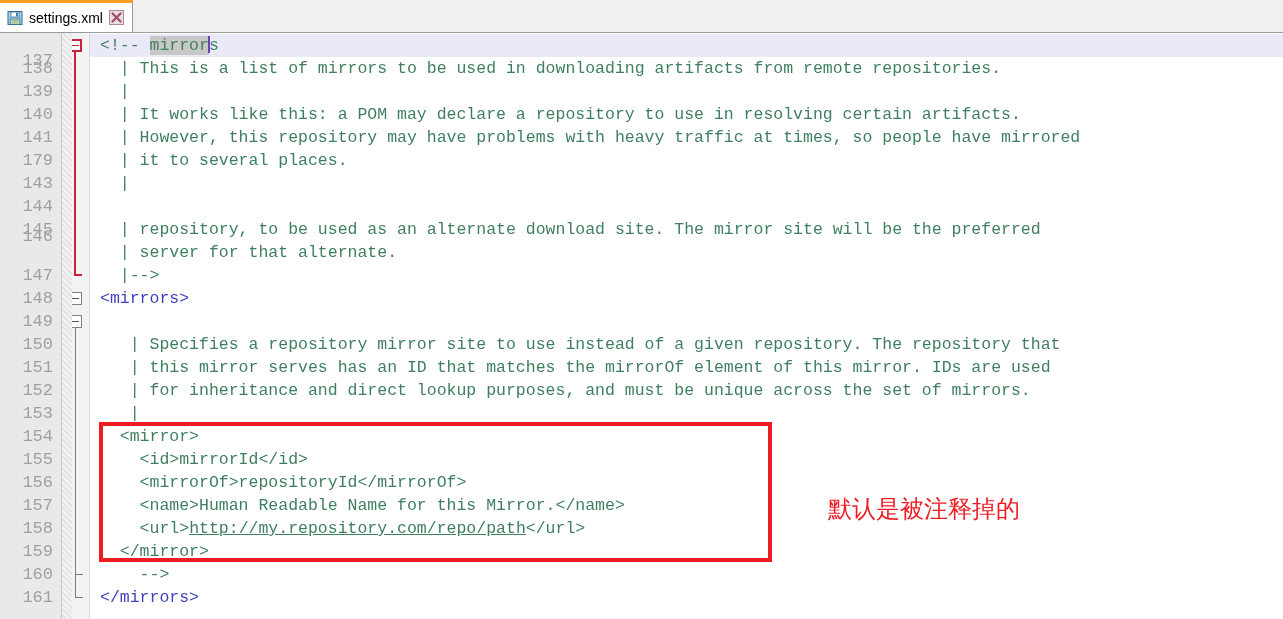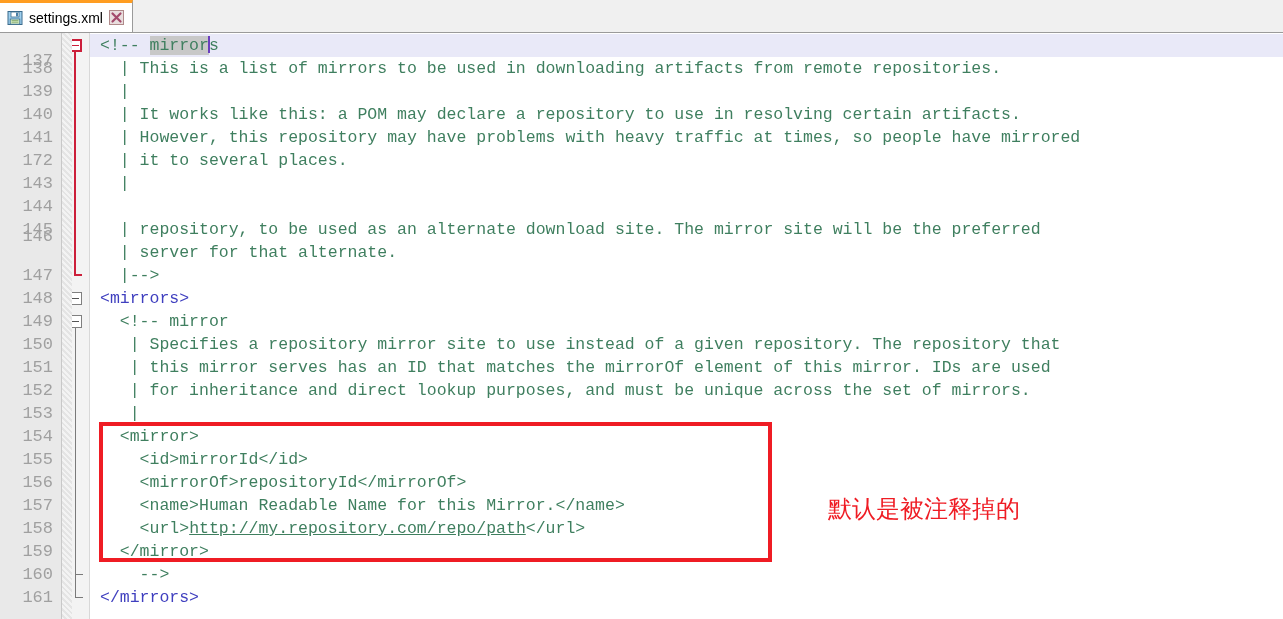--- a/index.html
+++ b/index.html
@@ -162,21 +162,21 @@
   </div>
 
   <div class="editor">
 
     <div class="gutter" id="gutter">
         <div class="gutter-num" style="top: 16px;">137</div>
         <div class="gutter-num" style="top: 24px;">138</div>
         <div class="gutter-num" style="top: 47px;">139</div>
         <div class="gutter-num" style="top: 70px;">140</div>
         <div class="gutter-num" style="top: 93px;">141</div>
-        <div class="gutter-num" style="top: 116px;">172</div>
+        <div class="gutter-num" style="top: 116px;">179</div>
         <div class="gutter-num" style="top: 139px;">143</div>
         <div class="gutter-num" style="top: 162px;">144</div>
         <div class="gutter-num" style="top: 185px;">145</div>
         <div class="gutter-num" style="top: 192px;">146</div>
         <div class="gutter-num" style="top: 231px;">147</div>
         <div class="gutter-num" style="top: 254px;">148</div>
         <div class="gutter-num" style="top: 277px;">149</div>
         <div class="gutter-num" style="top: 300px;">150</div>
         <div class="gutter-num" style="top: 323px;">151</div>
         <div class="gutter-num" style="top: 346px;">152</div>
@@ -210,21 +210,20 @@
         <div class="line" style="top: 24px;"><span class="txt"><span class="cmt">  | This is a list of mirrors to be used in downloading artifacts from remote repositories.</span></span></div>
         <div class="line" style="top: 47px;"><span class="txt"><span class="cmt">  |</span></span></div>
         <div class="line" style="top: 70px;"><span class="txt"><span class="cmt">  | It works like this: a POM may declare a repository to use in resolving certain artifacts.</span></span></div>
         <div class="line" style="top: 93px;"><span class="txt"><span class="cmt">  | However, this repository may have problems with heavy traffic at times, so people have mirrored</span></span></div>
         <div class="line" style="top: 116px;"><span class="txt"><span class="cmt">  | it to several places.</span></span></div>
         <div class="line" style="top: 139px;"><span class="txt"><span class="cmt">  |</span></span></div>
         <div class="line" style="top: 185px;"><span class="txt"><span class="cmt">  | repository, to be used as an alternate download site. The mirror site will be the preferred</span></span></div>
         <div class="line" style="top: 208px;"><span class="txt"><span class="cmt">  | server for that alternate.</span></span></div>
         <div class="line" style="top: 231px;"><span class="txt"><span class="cmt">  |--&gt;</span></span></div>
         <div class="line" style="top: 254px;"><span class="txt"><span class="tag">&lt;mirrors&gt;</span></span></div>
-        <div class="line" style="top: 277px;"><span class="txt"><span class="cmt">  &lt;!-- mirror</span></span></div>
         <div class="line" style="top: 300px;"><span class="txt"><span class="cmt">   | Specifies a repository mirror site to use instead of a given repository. The repository that</span></span></div>
         <div class="line" style="top: 323px;"><span class="txt"><span class="cmt">   | this mirror serves has an ID that matches the mirrorOf element of this mirror. IDs are used</span></span></div>
         <div class="line" style="top: 346px;"><span class="txt"><span class="cmt">   | for inheritance and direct lookup purposes, and must be unique across the set of mirrors.</span></span></div>
         <div class="line" style="top: 369px;"><span class="txt"><span class="cmt">   |</span></span></div>
         <div class="line" style="top: 392px;"><span class="txt"><span class="cmt">  &lt;mirror&gt;</span></span></div>
         <div class="line" style="top: 415px;"><span class="txt"><span class="cmt">    &lt;id&gt;mirrorId&lt;/id&gt;</span></span></div>
         <div class="line" style="top: 438px;"><span class="txt"><span class="cmt">    &lt;mirrorOf&gt;repositoryId&lt;/mirrorOf&gt;</span></span></div>
         <div class="line" style="top: 461px;"><span class="txt"><span class="cmt">    &lt;name&gt;Human Readable Name for this Mirror.&lt;/name&gt;</span></span></div>
         <div class="line" style="top: 484px;"><span class="txt"><span class="cmt">    &lt;url&gt;</span><span class="link">http://my.repository.com/repo/path</span><span class="cmt">&lt;/url&gt;</span></span></div>
         <div class="line" style="top: 507px;"><span class="txt"><span class="cmt">  &lt;/mirror&gt;</span></span></div>

